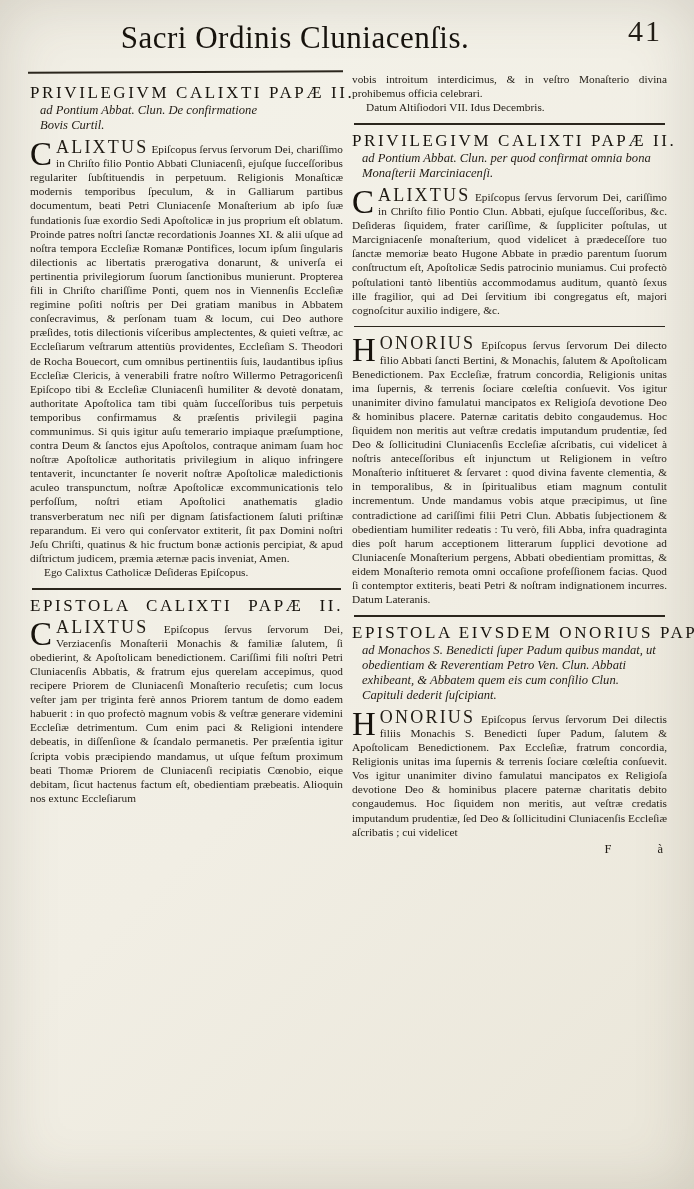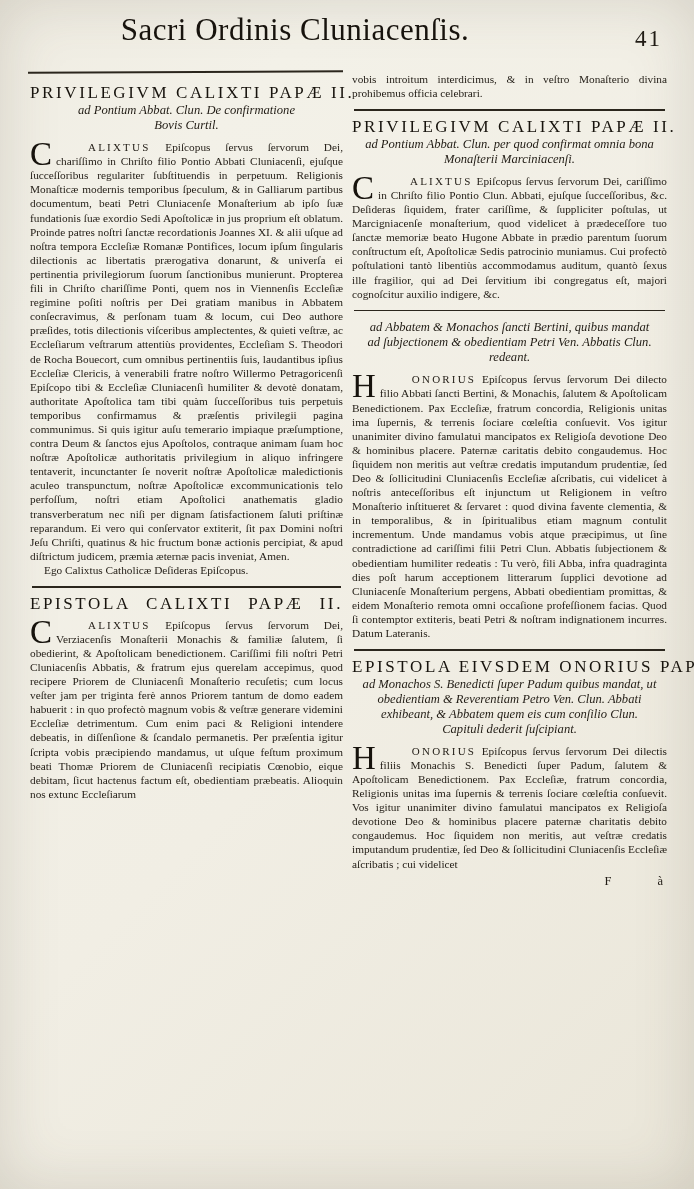--- a/index.html
+++ b/index.html
@@ -7,59 +7,59 @@
     position:relative;
     width:694px; height:1189px;
     margin:0 auto;
     background:linear-gradient(135deg,#efece2 0%,#f3f1e8 18%,#f1eee4 55%,#eae6d9 100%);
     box-shadow:inset 0 0 60px rgba(90,80,60,.18);
     overflow:hidden;
     font-family:"Liberation Serif","DejaVu Serif",serif;
     color:#211c15;
   }
   .running-title {
-    position:absolute; top:12px; left:60px; width:470px;
+    position:absolute; top:20px; left:60px; width:470px;
     text-align:center;
     font-size:31px; letter-spacing:.5px;
     color:#17130d;
   }
   .page-number {
-    position:absolute; top:26px; right:32px;
-    font-size:23px; letter-spacing:2px;font-family:Liberation Serif, serif;
+    position:absolute; top:14px; right:32px;
+    font-size:30px; letter-spacing:2px;font-family:Liberation Serif, serif;
   }
   .header-rule {
     position:absolute; top:71px; left:28px; width:315px; height:2px;
     background:#2b261d;
     transform:rotate(-.3deg);
   }
   .col { position:absolute; font-size:11.3px; line-height:14.1px; text-align:justify; }
   .col-left  { left:30px;  top:84px; width:313px; }
   .col-right { left:352px; top:72px; width:315px; }
 
   .sec-rule { height:1.6px; background:#2b261d; margin:9px 2px 9px 2px; }
 
   .sec-head { margin:2px 0 7px 0; text-align:center; }
   .sec-title {
     font-size:17px; letter-spacing:2.6px;
     white-space:nowrap; display:block; text-align:justify; text-align-last:justify;
     margin-bottom:3px; color:#17130d;
   }
   .sec-subtitle {
     font-style:italic; font-size:12.6px; line-height:15px;
-    display:block; text-align:center; padding:0 10px;
+    display:block; text-align:left; padding:0 10px;
   }
   .para { margin:0; }
   .para.opening { margin-top:6px; }
   .dropcap {
     float:left;
     font-size:33px; line-height:26px;
     padding:1px 4px 0 0;
     color:#17130d;
   }
-  .lead-word { letter-spacing:2.2px; font-size:11px;margin-left:32px; }
+  .lead-word { letter-spacing:2.2px; font-size:18px; }
   .indent { text-indent:14px; margin:0; }
   .sig-row {
     display:flex; justify-content:flex-end; gap:46px;
     font-size:12.5px; padding-right:4px; margin-top:3px;
   }
 </style>
 </head>
 <body>
 
 <div class="page">
@@ -90,37 +90,37 @@
 
     <p class="para opening">
       <span class="dropcap">C</span><span class="lead-word">ALIXTUS</span>
       <span>Epiſcopus ſervus ſervorum Dei, Verziacenſis Monaſterii Monachis &amp; familiæ ſalutem, ſi obedierint, &amp; Apoſtolicam benedictionem. Cariſſimi fili noſtri Petri Cluniacenſis Abbatis, &amp; fratrum ejus querelam accepimus, quod recipere Priorem de Cluniacenſi Monaſterio recuſetis; cum locus veſter jam per triginta ferè annos Priorem tantum de domo eadem habuerit : in quo profectò magnum vobis &amp; veſtræ generare videmini Eccleſiæ detrimentum. Cum enim paci &amp; Religioni intendere debeatis, in diſſenſione &amp; ſcandalo permanetis. Per præſentia igitur ſcripta vobis præcipiendo mandamus, ut uſque feſtum proximum beati Thomæ Priorem de Cluniacenſi recipiatis Cœnobio, eique debitam, ſicut hactenus factum eſt, obedientiam præbeatis. Alioquin nos extunc Eccleſiarum</span>
     </p>
   </div>
 
   <div class="col col-right">
 
     <p class="para">vobis introitum interdicimus, &amp; in veſtro Monaſterio divina prohibemus officia celebrari.</p>
+    <p class="indent">Datum Altiſiodori VII. Idus Decembris.</p>
 
     <div class="sec-rule"></div>
 
     <div class="sec-head">
       <span class="sec-title">PRIVILEGIVM CALIXTI PAPÆ II.</span>
       <span class="sec-subtitle">ad Pontium Abbat. Clun. per quod confirmat omnia bona Monaſterii Marciniacenſi.</span>
     </div>
 
     <p class="para opening">
       <span class="dropcap">C</span><span class="lead-word">ALIXTUS</span>
       <span>Epiſcopus ſervus ſervorum Dei, cariſſimo in Chriſto filio Pontio Clun. Abbati, ejuſque ſucceſſoribus, &amp;c. Deſideras ſiquidem, frater cariſſime, &amp; ſuppliciter poſtulas, ut Marcigniacenſe monaſterium, quod videlicet à prædeceſſore tuo ſanctæ memoriæ beato Hugone Abbate in prædio parentum ſuorum conſtructum eſt, Apoſtolicæ Sedis patrocinio muniamus. Cui profectò poſtulationi tantò libentiùs accommodamus auditum, quantò ſexus ille fragilior, qui ad Dei ſervitium ibi congregatus eſt, majori cognoſcitur auxilio indigere, &amp;c.</span>
     </p>
 
     <div class="sec-rule"></div>
 
     <div class="sec-head">
-      <span class="sec-subtitle">ad Abbatem &amp; Monachos ſancti Bertini, quibus mandat ad ſubjectionem &amp; obedientiam Petri Ven. Abbatis Clun. redeant.</span>
     </div>
 
     <p class="para opening">
       <span class="dropcap">H</span><span class="lead-word">ONORIUS</span>
       <span>Epiſcopus ſervus ſervorum Dei dilecto filio Abbati ſancti Bertini, &amp; Monachis, ſalutem &amp; Apoſtolicam Benedictionem. Pax Eccleſiæ, fratrum concordia, Religionis unitas ima ſupernis, &amp; terrenis ſociare cœleſtia conſuevit. Vos igitur unanimiter divino famulatui mancipatos ex Religioſa devotione Deo &amp; hominibus placere. Paternæ caritatis debito congaudemus. Hoc ſiquidem non meritis aut veſtræ credatis imputandum prudentiæ, ſed Deo &amp; ſollicitudini Cluniacenſis Eccleſiæ aſcribatis, cui videlicet à noſtris anteceſſoribus eſt injunctum ut Religionem in veſtro Monaſterio inſtitueret &amp; ſervaret : quod divina favente clementia, &amp; in temporalibus, &amp; in ſpiritualibus etiam magnum contulit incrementum. Unde mandamus vobis atque præcipimus, ut ſine contradictione ad cariſſimi filii Petri Clun. Abbatis ſubjectionem &amp; obedientiam humiliter redeatis : Tu verò, fili Abba, infra quadraginta dies poſt harum acceptionem litterarum ſupplici devotione ad Cluniacenſe Monaſterium pergens, Abbati obedientiam promittas, &amp; eidem Monaſterio remota omni occaſione profeſſionem facias. Quod ſi contemptor extiteris, beati Petri &amp; noſtram indignationem incurres. Datum Lateranis.</span>
     </p>
 
     <div class="sec-rule"></div>
 
     <div class="sec-head">

